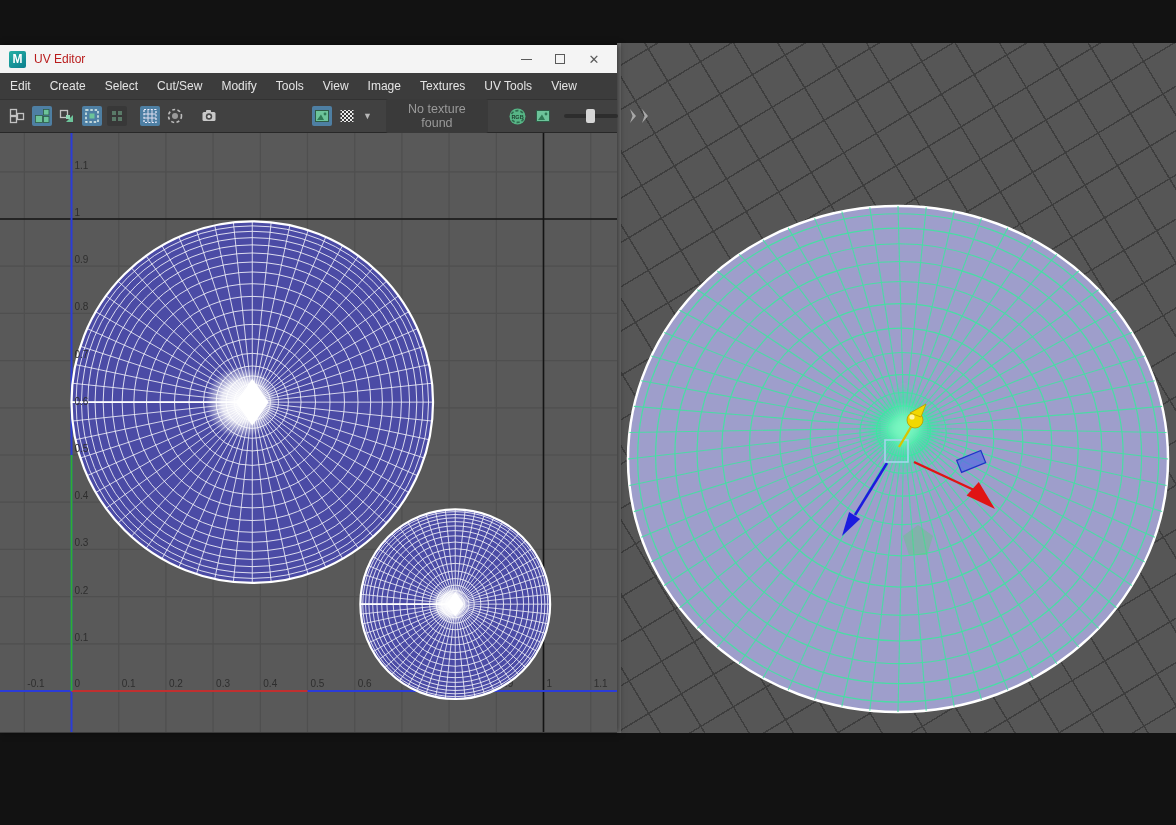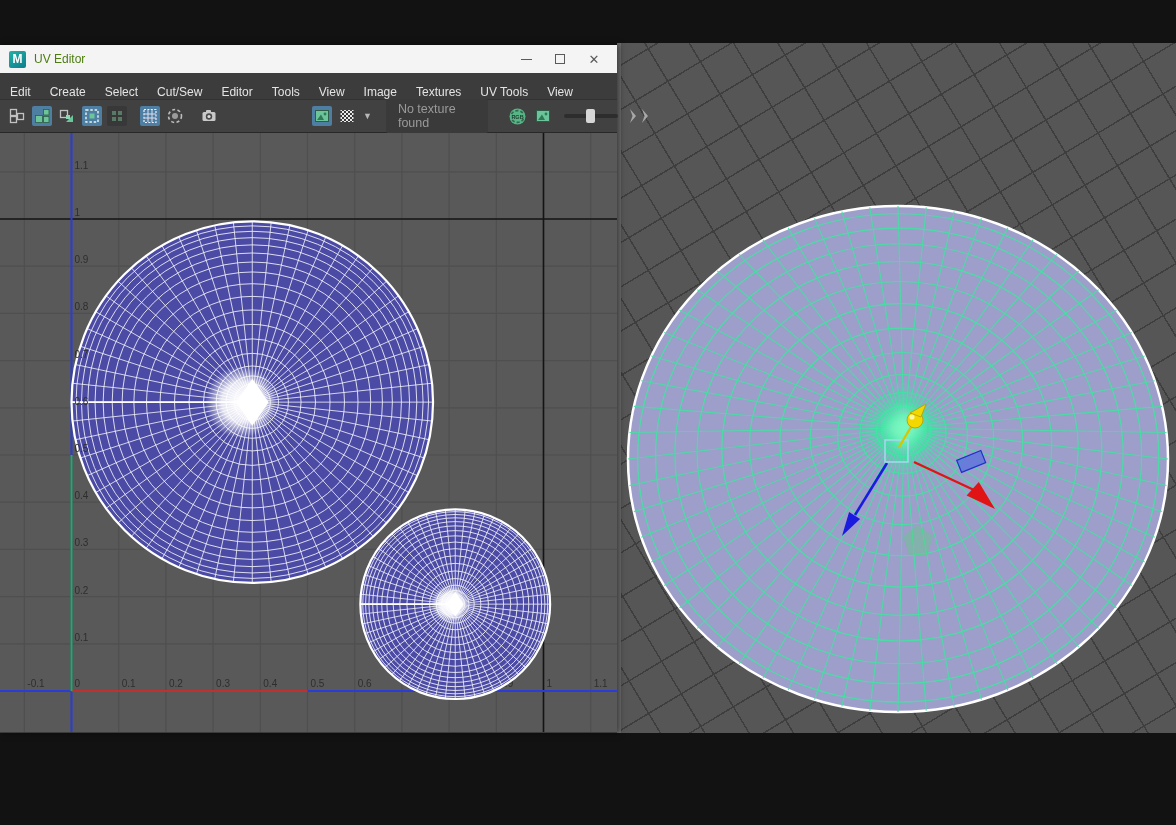--- a/index.html
+++ b/index.html
@@ -16,38 +16,38 @@
     transform:rotate(-31deg);}
   #vp-svg{position:absolute;left:0;top:0;}
 
   
   #uv-window{position:absolute;left:0;top:45px;width:617px;height:688px;
     background:#3b3b3b;box-shadow:2px 0 6px rgba(0,0,0,.5);}
   #titlebar{height:28px;background:#f4f4f4;display:flex;align-items:center;padding:0 6px;}
   #maya-icon{width:17px;height:17px;border-radius:2px;margin:0 8px 0 3px;
     background:linear-gradient(145deg,#23b0a4,#0d7f8f);color:#fff;font-weight:bold;
     font-size:12px;line-height:16px;text-align:center;}
-  #win-title{font-size:12px;color:#4d7c0f;flex:1;}
+  #win-title{font-size:12px;color:#b91c1c;flex:1;}
   .winbtn{width:34px;height:24px;display:flex;align-items:center;justify-content:center;color:#5a5a5a;}
   .winbtn .min-glyph{display:block;width:11px;border-top:1.5px solid #5a5a5a;}
   .winbtn .max-glyph{display:block;width:10px;height:10px;border:1.4px solid #5a5a5a;}
   .winbtn .close-glyph{font-size:13px;line-height:13px;}
 
-  #menubar{height:27px;background:#3c3c3c;display:flex;align-items:flex-end;
+  #menubar{height:27px;background:#3c3c3c;display:flex;align-items:center;
     padding-left:10px;gap:19px;border-bottom:1px solid #323232;}
   .mi{font-size:12px;color:#e4e4e4;white-space:nowrap;}
 
   #toolbar{height:33px;background:#414141;display:flex;align-items:center;
     padding-left:7px;border-bottom:1px solid #282828;}
   .tbtn{width:20px;height:20px;display:flex;align-items:center;justify-content:center;
     border-radius:2px;margin-right:5px;flex:0 0 auto;}
   .tbtn.active{background:#4e7fa3;}
   .tbtn.dim{background:#383838;}
   #tex-status{font-size:12.5px;color:#9a9a9a;background:#3a3a3a;border-radius:2px;
-    padding:3px 12px;margin:0 8px;min-width:102px;}
+    padding:3px 12px;margin:0 8px;min-width:102px;text-align:center;}
   #dd-arrow{color:#b8b8b8;font-size:9px;margin:0 6px 0 1px;}
   #exp-slider{position:relative;width:54px;height:14px;margin:0 6px;flex:0 0 auto;}
   #exp-track{position:absolute;left:0;right:0;top:5px;height:4px;background:#2d2d2d;border-radius:2px;}
   #exp-handle{position:absolute;left:22px;top:0;width:9px;height:14px;background:#d6d6d6;border-radius:2px;}
   #expand-btns{display:flex;gap:2px;margin-left:4px;}
 
   #uvgrid{position:relative;width:617px;height:599px;background:#595959;overflow:hidden;}
   #grid-svg{position:absolute;left:0;top:0;}
   svg text{font-family:"Liberation Sans",sans-serif;}
 </style>
@@ -171,21 +171,21 @@
       <div class="winbtn">
           <span class="close-glyph">✕</span>
         </div>
     </div>
 
     <nav id="menubar">
         <span class="mi">Edit</span>
         <span class="mi">Create</span>
         <span class="mi">Select</span>
         <span class="mi">Cut/Sew</span>
-        <span class="mi">Editor</span>
+        <span class="mi">Modify</span>
         <span class="mi">Tools</span>
         <span class="mi">View</span>
         <span class="mi">Image</span>
         <span class="mi">Textures</span>
         <span class="mi">UV Tools</span>
         <span class="mi">View</span>
       </nav>
 
     <div id="toolbar">
 

